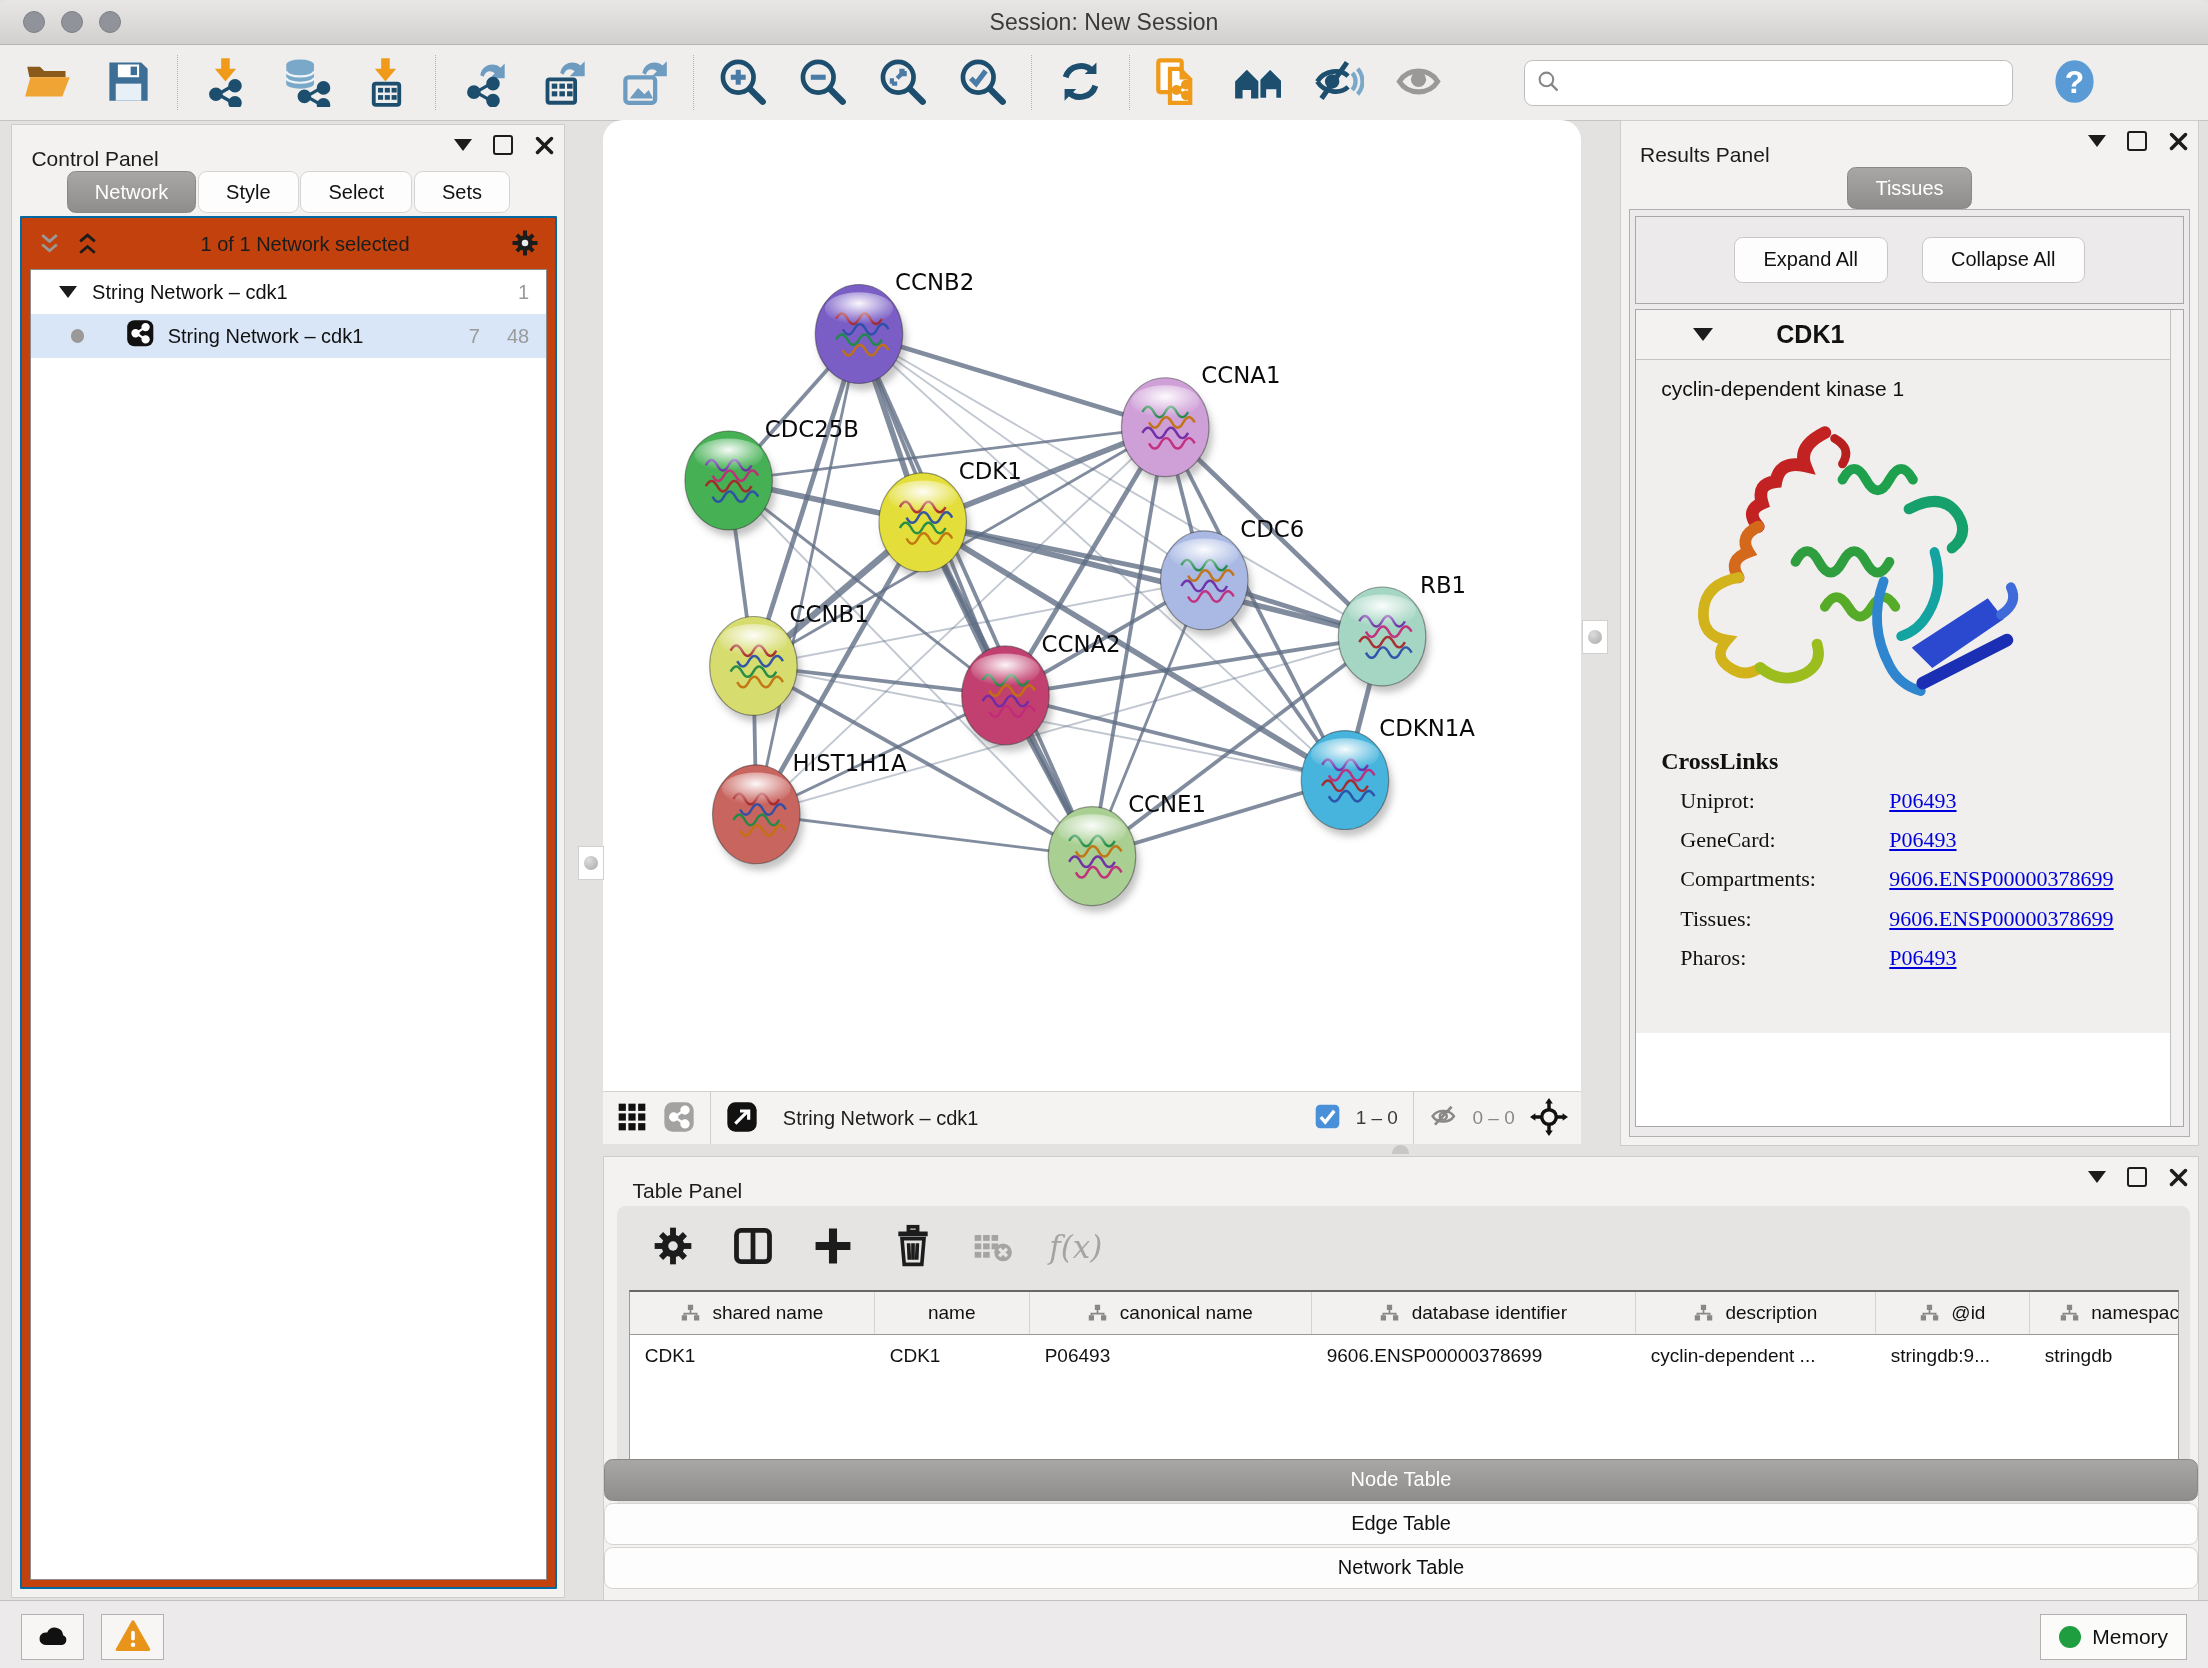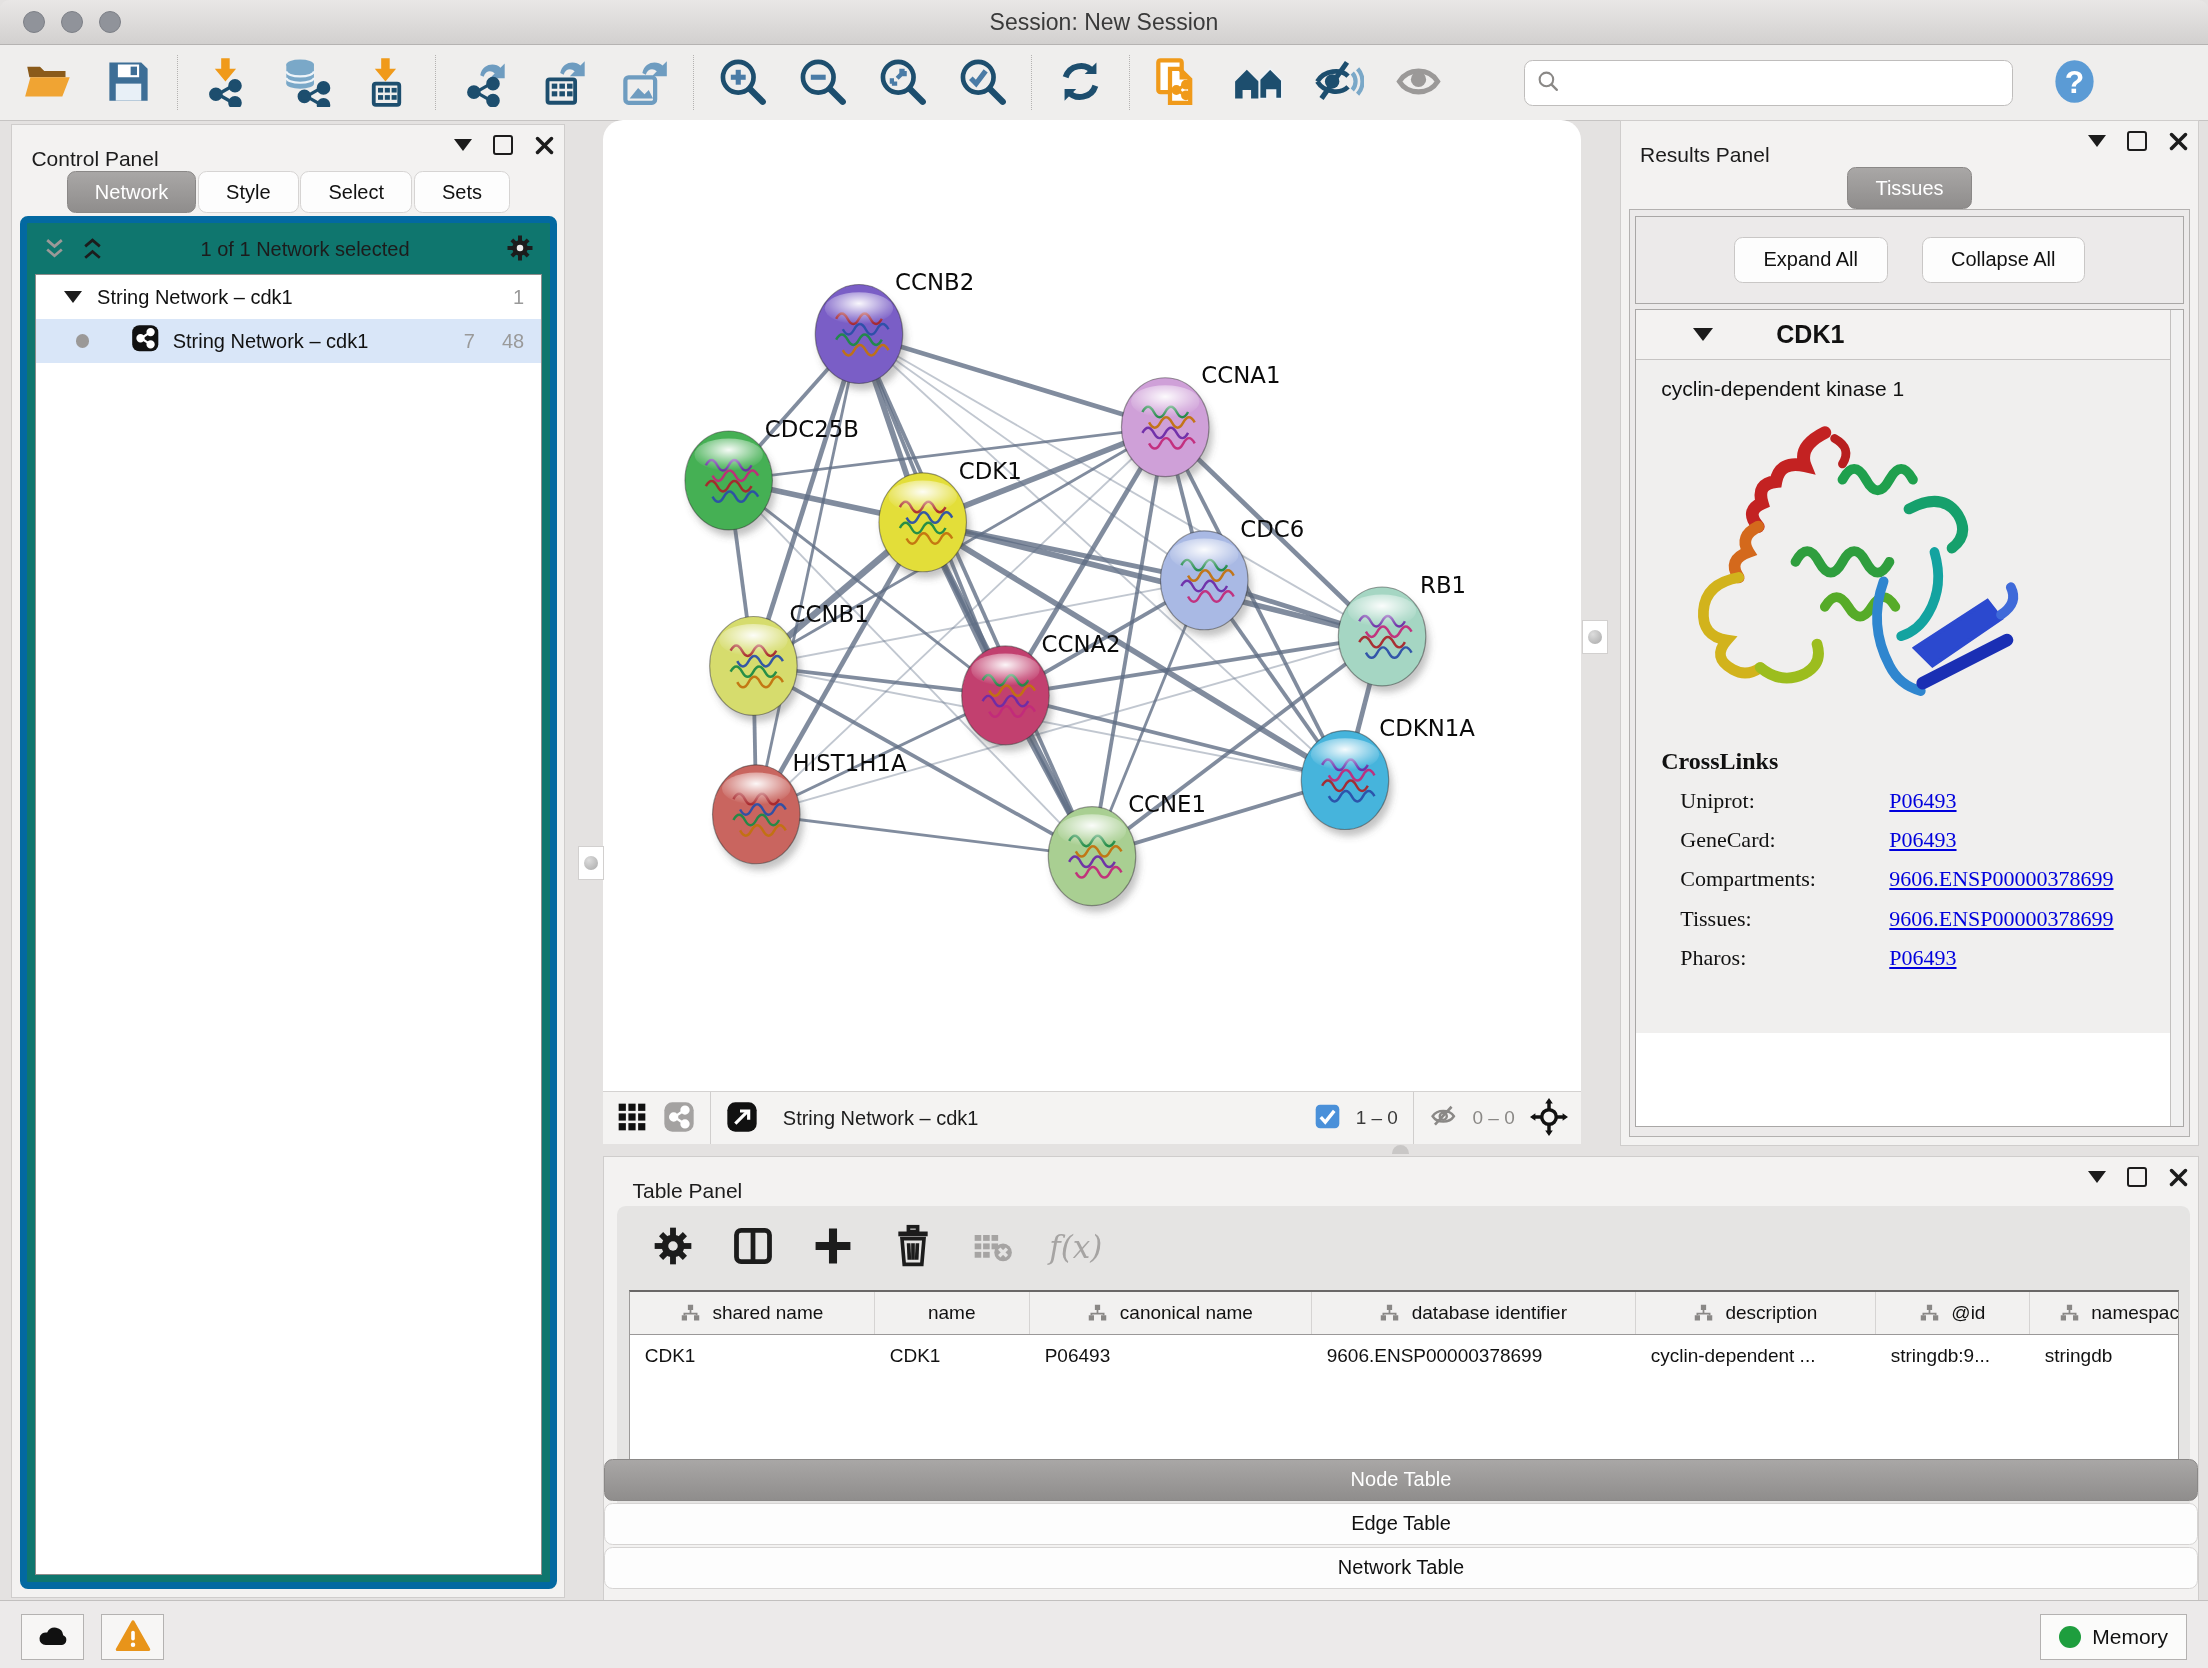--- a/index.html
+++ b/index.html
@@ -21,21 +21,21 @@
   .panel-title{font-size:21px;color:#1c1c1c;padding-left:19px;margin-top:24px;}
   .panel-ctrl{position:absolute;right:9.5px;top:9.5px;display:flex;align-items:center;gap:21px;}
   .tri-down{width:0;height:0;border-left:9.5px solid transparent;border-right:9.5px solid transparent;border-top:12.4px solid #1c1c1c;}
   .flt-sq{width:16px;height:16px;border:2.4px solid #1c1c1c;border-radius:2.9px;background:transparent;}
   .cls-x svg{width:21px;height:21px;display:block;}
   
   #control-panel{position:absolute;left:11.4px;top:124px;width:552px;height:1472px;background:#f3f2f1;border:1px solid #cfcdcc;}
   #cp-tabs{position:absolute;top:46px;left:0;right:0;height:42px;display:flex;justify-content:center;gap:1.9px;}
   .tab{height:40px;display:flex;align-items:center;justify-content:center;padding:0 27px;font-size:20px;border-radius:8.6px;background:#fdfdfd;border:1px solid #d6d4d3;color:#111;cursor:pointer;}
   .tab.sel{background:linear-gradient(#a9a7a6,#8f8d8c);border-color:#8a8887;color:#fff;}
-  #cp-box{position:absolute;left:7.6px;right:7.6px;top:91px;bottom:7.6px;background:#0f766e;border:7px solid #0369a1;border-radius:8px;}
+  #cp-box{position:absolute;left:7.6px;right:7.6px;top:91px;bottom:7.6px;background:#c2410c;border:2px solid #0369a1;border-radius:1px;}
   #cp-subhdr{position:absolute;left:0;right:0;top:5.7px;height:42px;display:flex;align-items:center;}
   #cp-status{flex:1;text-align:center;font-size:20px;color:#1c1c1c;}
   #cp-tree{position:absolute;left:7.6px;right:7.6px;top:51px;bottom:7.6px;background:#ffffff;border:1.4px solid #8e8c8b;overflow:hidden;}
   .tree-row{height:44px;display:flex;align-items:center;font-size:20px;}
   .tree-row .count{color:#9a9a9a;}
   .tree-row.sel{background:#d9e6f8;}
   
   #network-panel{position:absolute;left:603px;top:120px;width:978px;height:1024px;background:#ffffff;border-radius:20px;}
   #net-svg{position:absolute;left:0;top:0;}
   #net-bottombar{position:absolute;left:0;right:0;bottom:0;height:52px;background:#f4f3f2;border-top:1px solid #d4d2d1;display:flex;align-items:center;gap:15px;padding:0 13.3px;}

